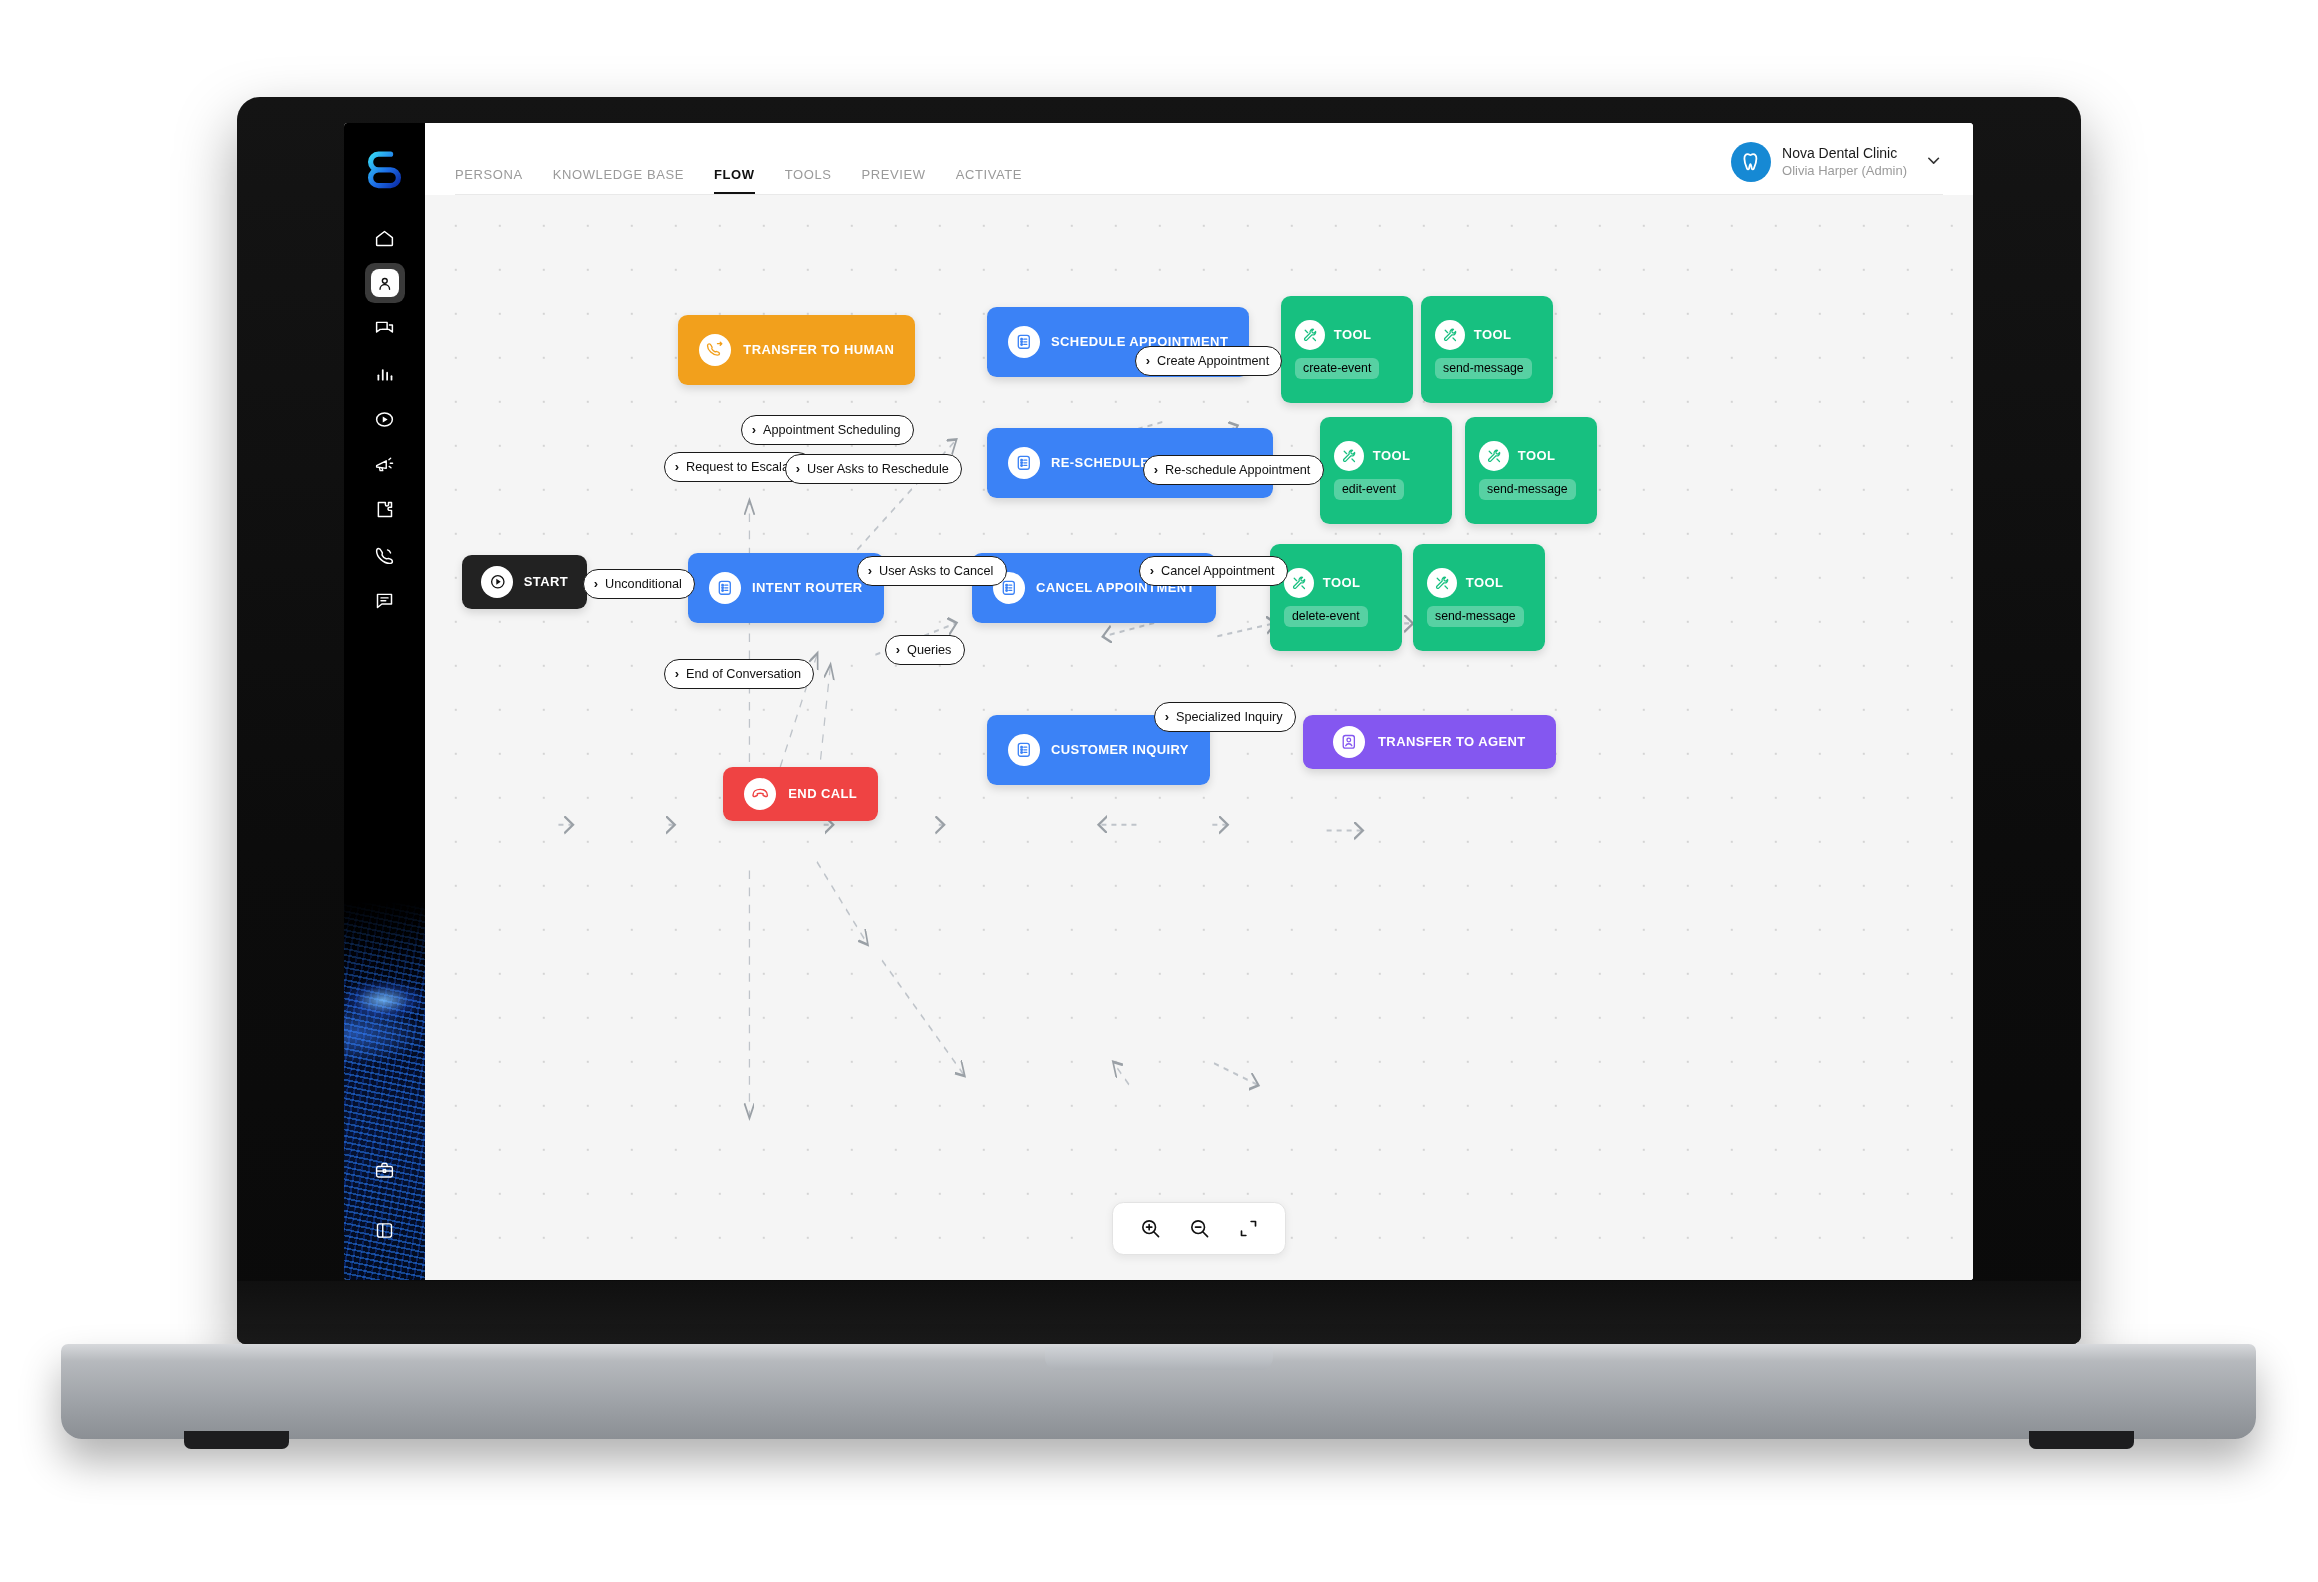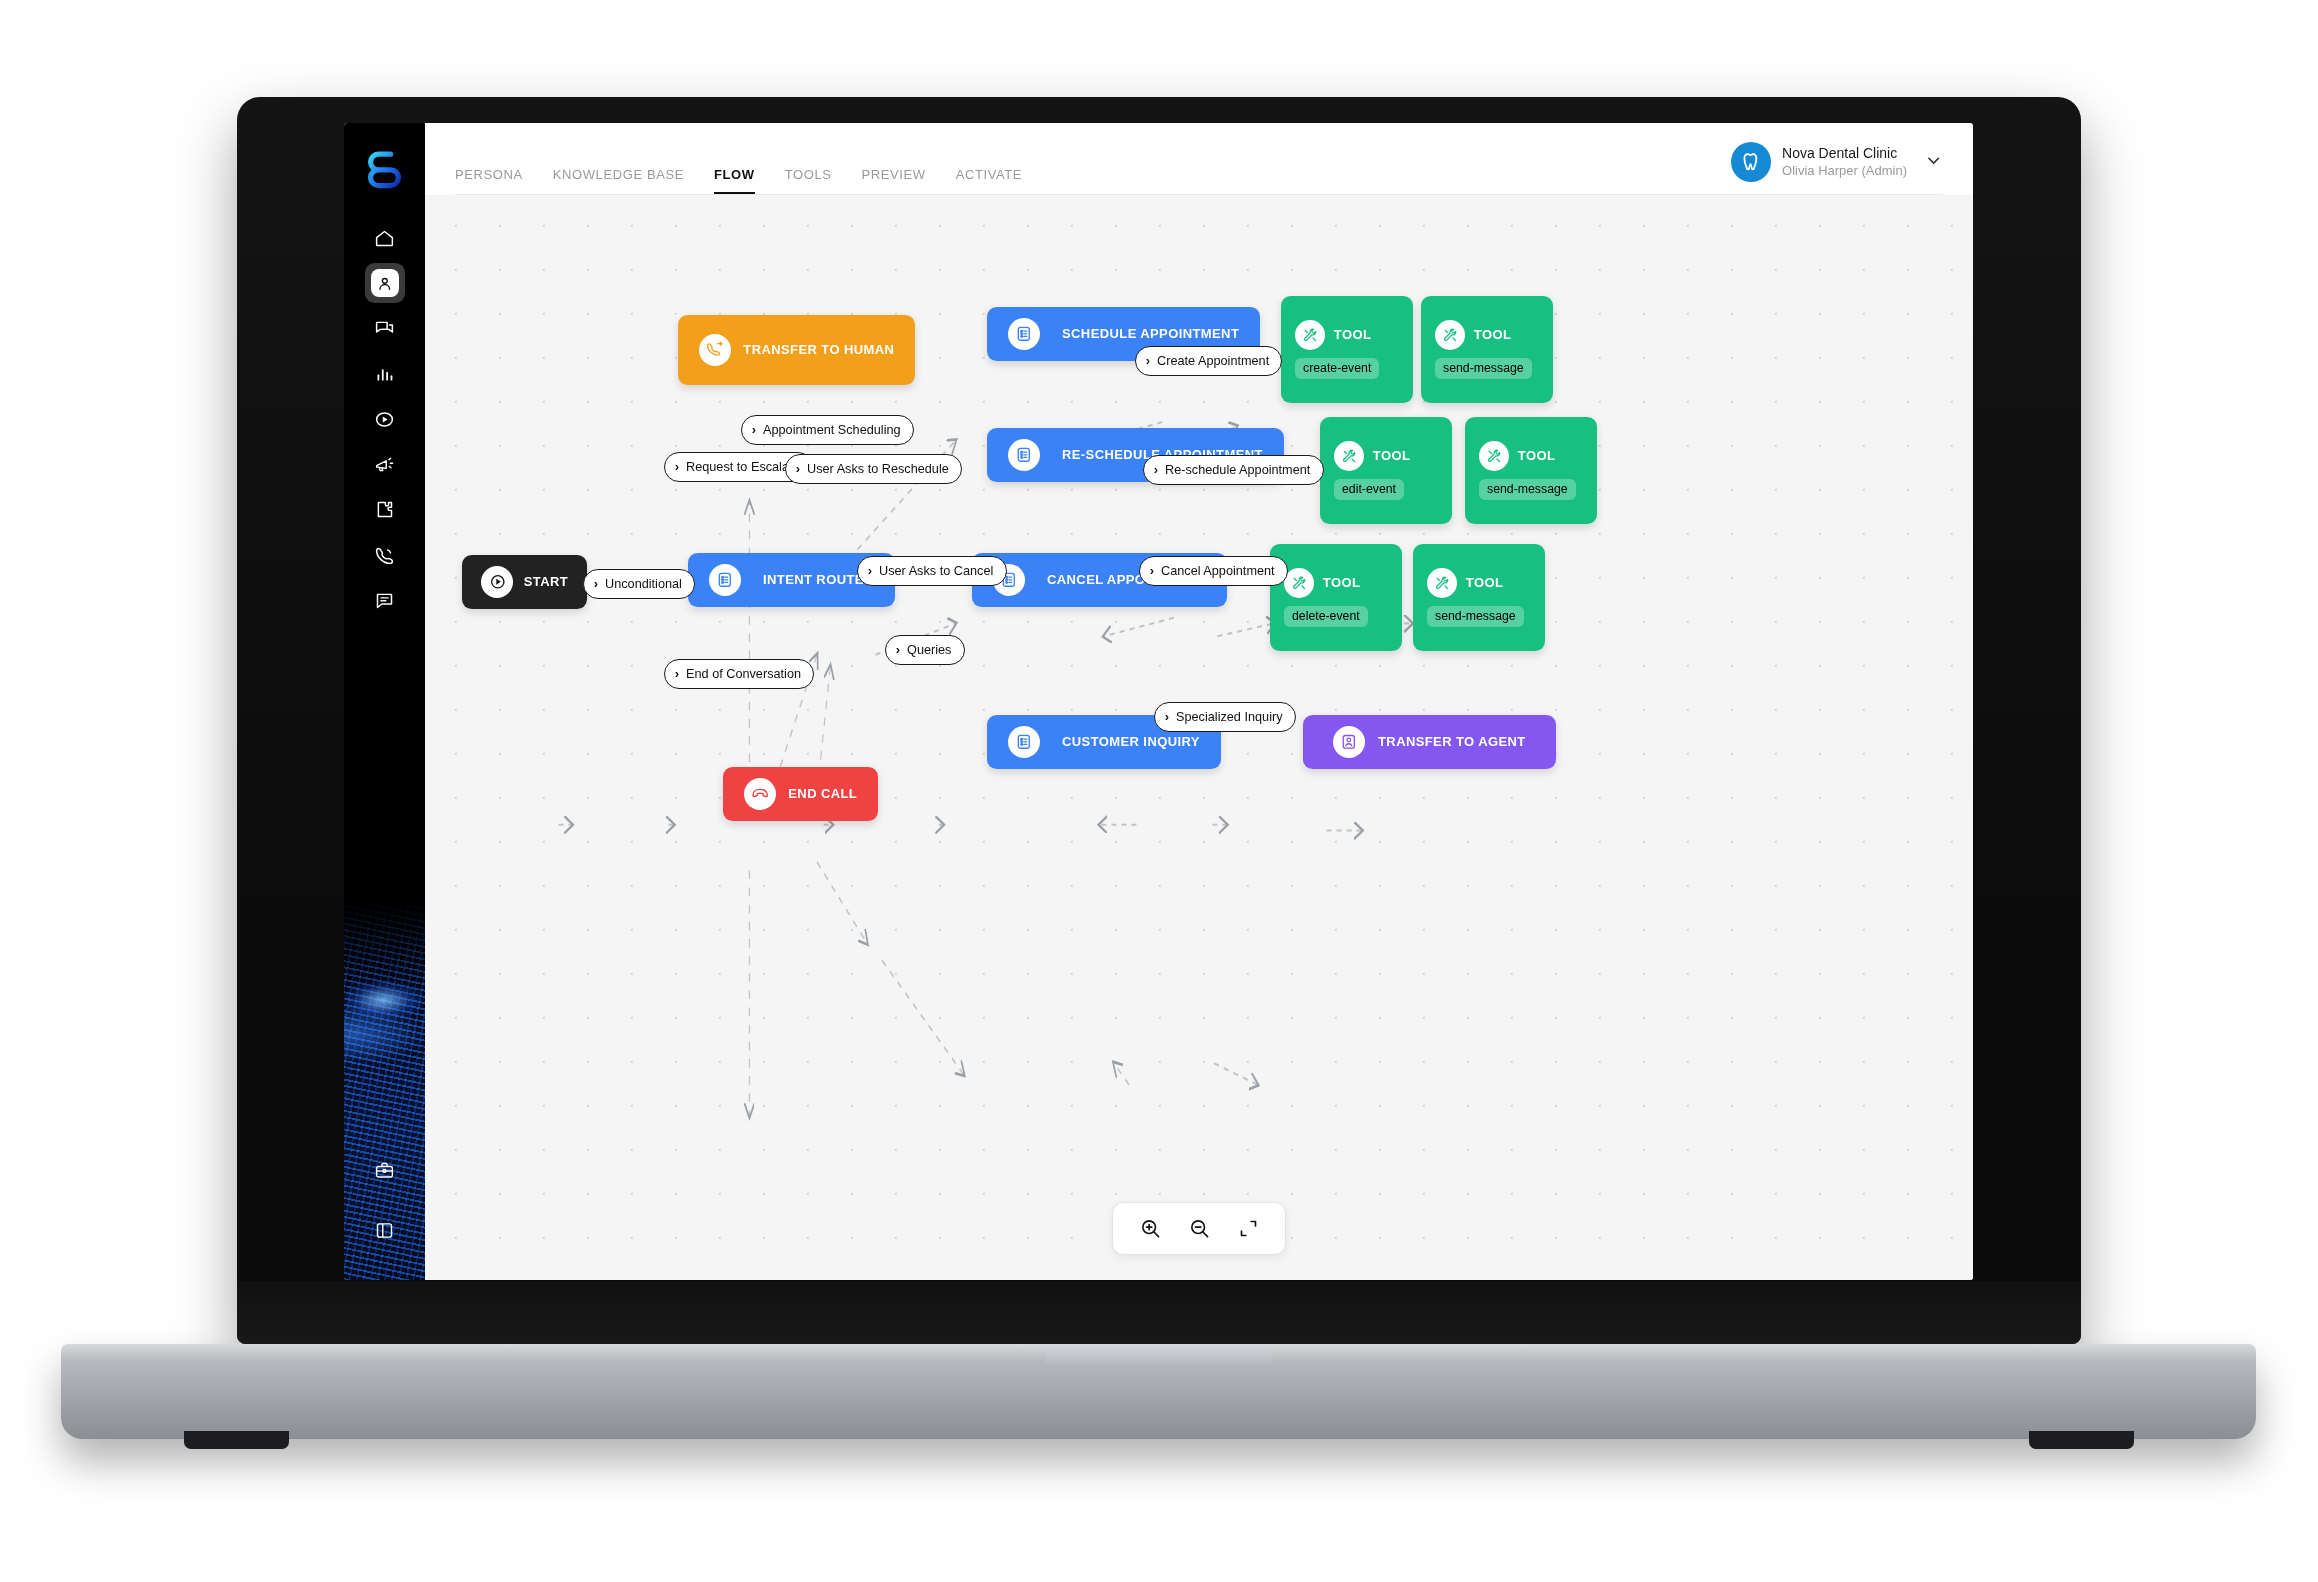--- a/index.html
+++ b/index.html
@@ -71,21 +71,21 @@
       background-size:44px 44px;background-position:8.8px 8.8px;overflow:hidden;}
   #edge-layer{position:absolute;inset:0;width:100%;height:100%;pointer-events:none;}
 
   .node{position:absolute;border-radius:9.7px;display:flex;align-items:center;
       box-shadow:0 3.5px 8.8px rgba(0,0,0,.13);cursor:pointer;}
   .node-ico{width:32px;height:32px;border-radius:50%;background:#fff;flex:0 0 32px;
       display:flex;align-items:center;justify-content:center;}
   .node-label{color:#fff;font-size:13px;font-weight:600;letter-spacing:0.4px;white-space:nowrap;}
 
   .n-start{background:#222222;padding:0 19.3px;height:54px;gap:10.5px;}
-  .n-blue{background:#3b82f6;padding:0 21px;height:54px;gap:22px;}
+  .n-blue{background:#3b82f6;padding:8px 21px;height:54px;gap:11px;}
   .n-orange{background:#f2a01c;padding:0 21px;height:70px;gap:12.3px;}
   .n-red{background:#ef4343;padding:0 21px;height:54px;gap:12.3px;}
   .n-purple{background:#8457f0;padding:0 30px;height:54px;gap:13px;}
 
   .n-tool{background:#17c080;flex-direction:column;align-items:flex-start;
       justify-content:center;padding:12.3px 14px;width:104px;height:83px;gap:8px;}
   .tool-top{display:flex;align-items:center;gap:8.8px;}
   .tool-top .node-ico{width:30px;height:30px;flex:0 0 30px;}
   .tool-name{background:rgba(255,255,255,.28);color:#000000;font-size:12.3px;font-weight:500;
       border-radius:6.1px;padding:3.5px 8px;white-space:nowrap;}

